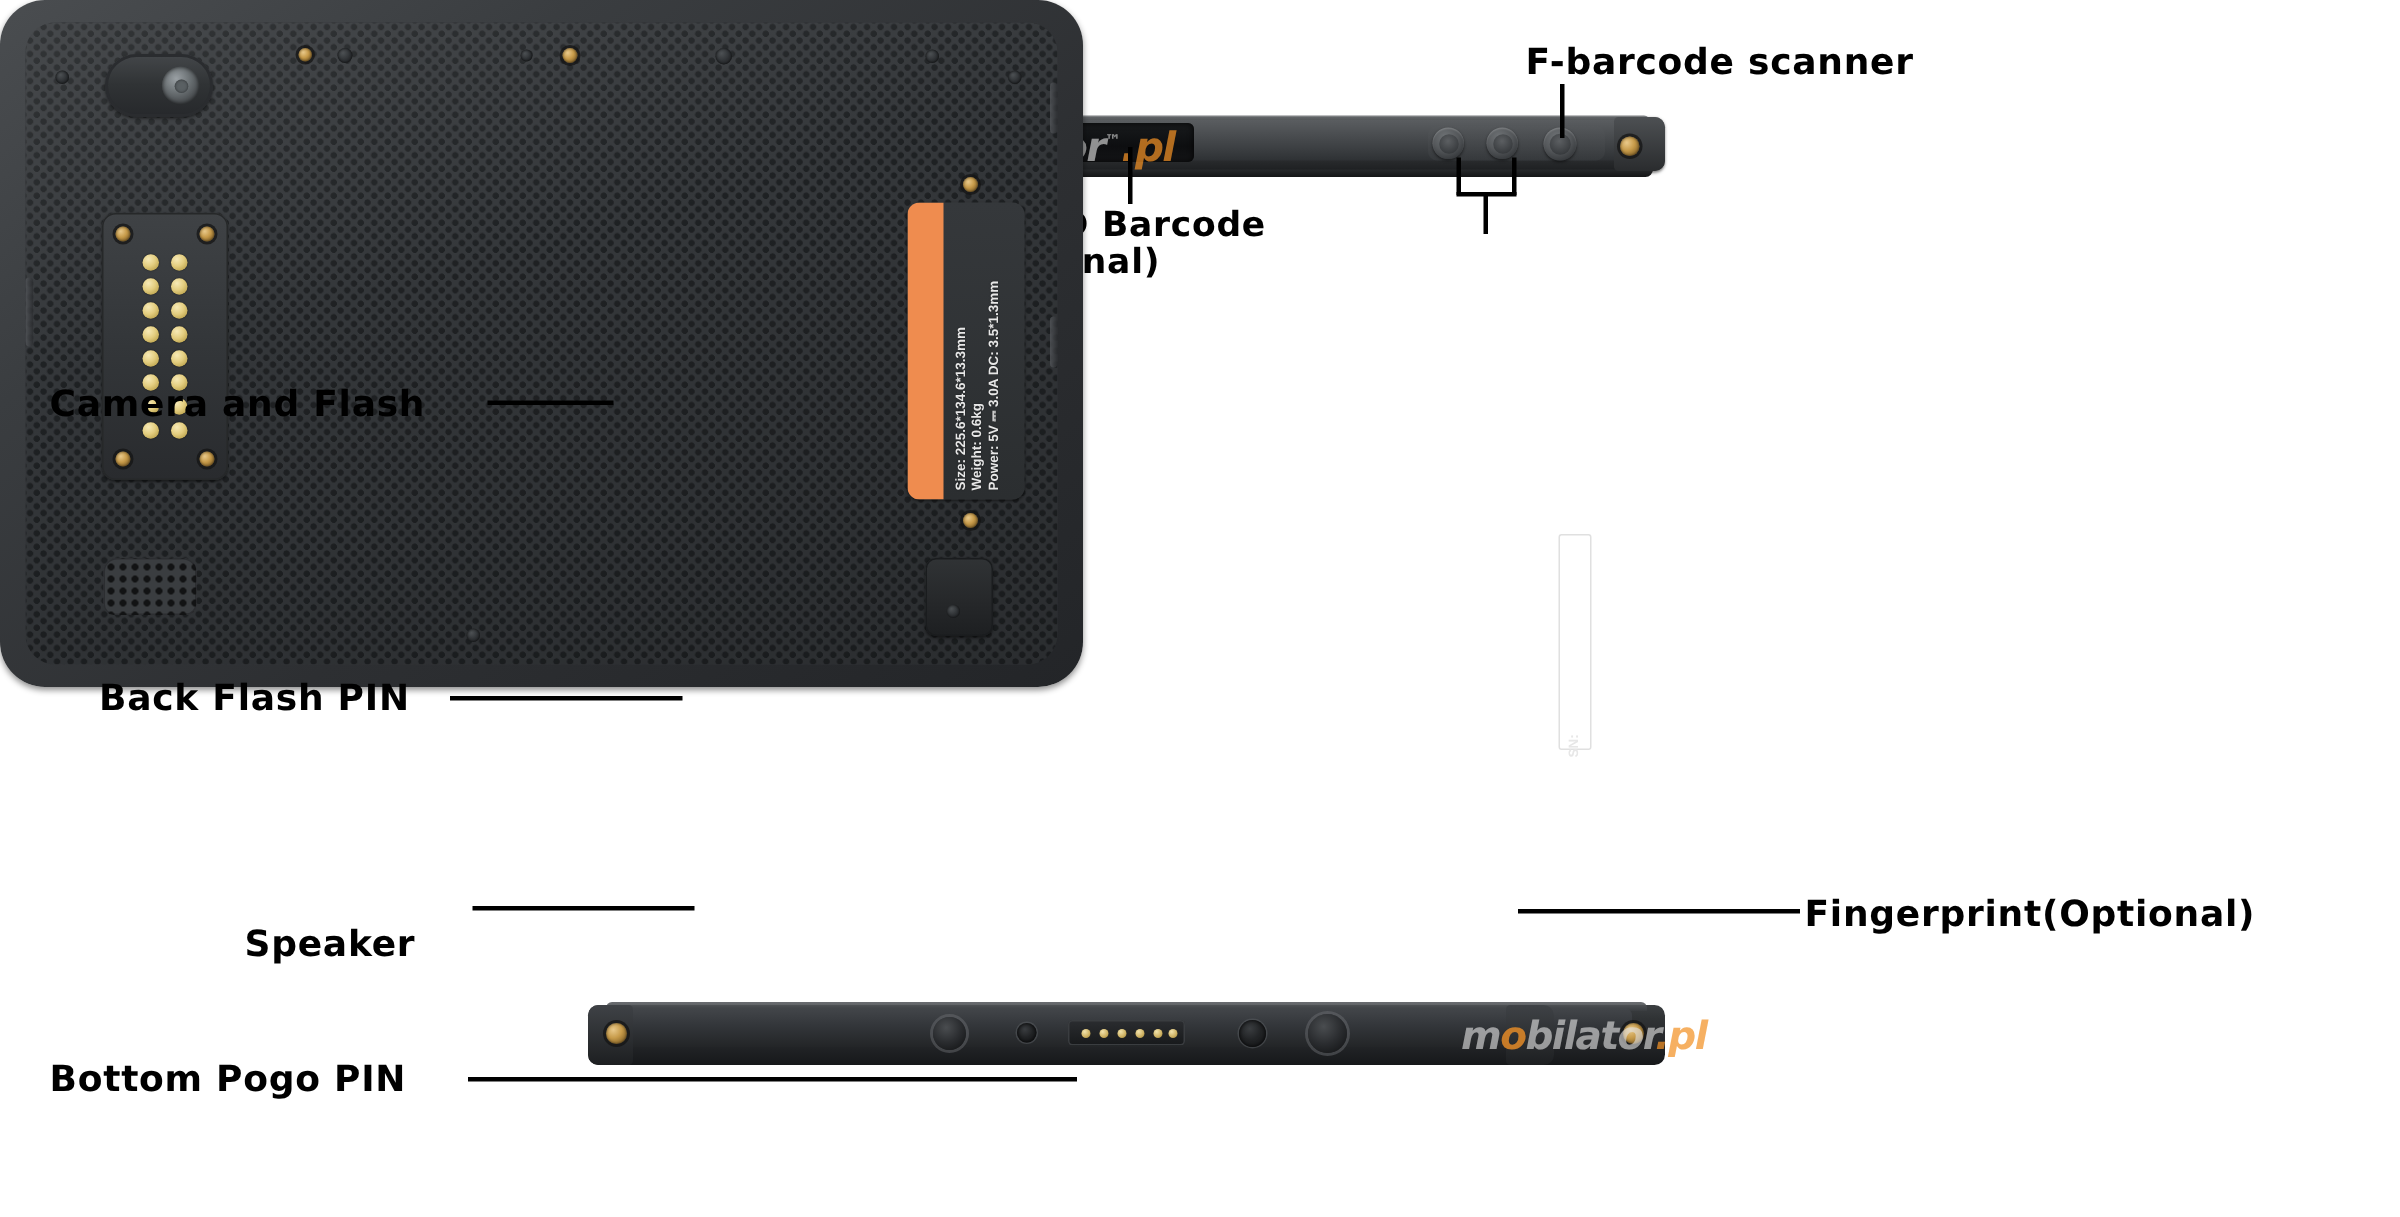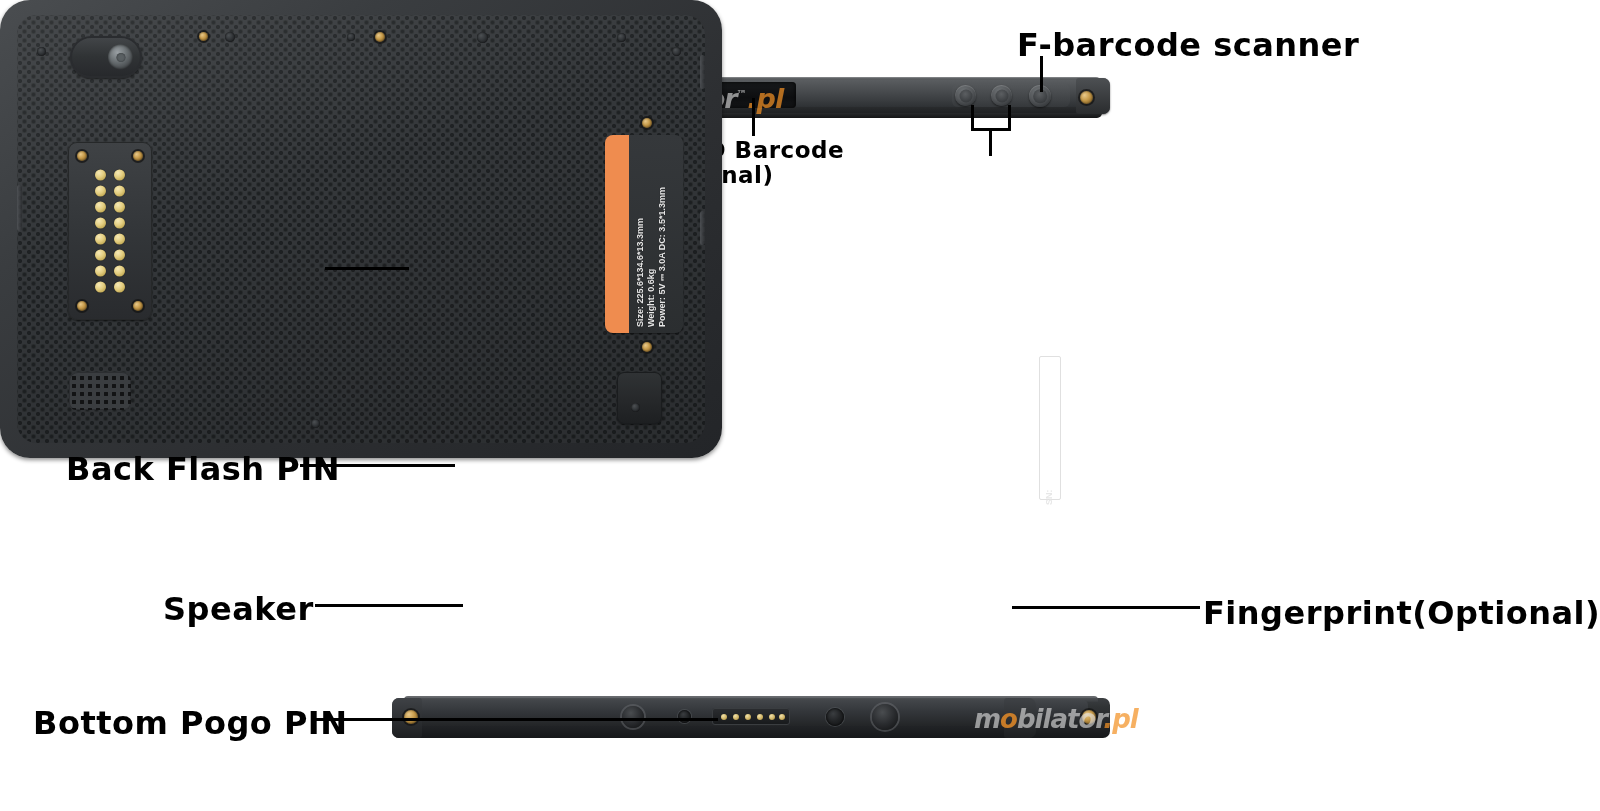--- a/index.html
+++ b/index.html
@@ -5,21 +5,21 @@
   html,body{margin:0;padding:0;background:#ffffff;}
   body{width:1600px;height:811px;position:relative;overflow:hidden;
        font-family:"DejaVu Sans","Liberation Sans",sans-serif;}
 
   .stage{position:absolute;left:0;top:0;width:1600px;height:811px;}
 
   
   .lbl{position:absolute;font-weight:700;color:#000;white-space:pre;
        letter-spacing:0.5px;line-height:1.12;}
   .lbl.sz23{font-size:23px;}
-  .lbl.sz24{font-size:32px;}
+  .lbl.sz24{font-size:24px;}
   .leader{position:absolute;background:#000;}
   .leader.h{height:3px;}
   .leader.v{width:3px;}
 
   
   .edge{position:absolute;}
 
   
   #top-edge-view{left:392px;top:76px;width:718px;height:42px;}
   .te-body{position:absolute;left:0;top:2px;width:718px;height:36px;
@@ -120,21 +120,21 @@
 
   
   .wm{position:absolute;font-weight:700;font-style:italic;letter-spacing:-1px;
       font-family:"DejaVu Sans","Liberation Sans",sans-serif;user-select:none;}
   .wm .w1{color:rgba(226,226,226,.62);}
   .wm .wo{color:rgba(243,146,38,.78);}
   .wm .wpl{color:rgba(243,146,38,.72);}
   .wm .wtm{font-size:.40em;vertical-align:super;font-style:normal;color:rgba(226,226,226,.6);letter-spacing:0;}
 
   
-  #bottom-edge-view{left:392px;top:692px;width:644px;height:54px;}
+  #bottom-edge-view{left:392px;top:664px;width:644px;height:54px;}
   .be-body{position:absolute;left:0;top:6px;width:718px;height:40px;border-radius:7px;
       background:linear-gradient(180deg,#3c3f42 0%,#303335 22%,#25272a 60%,#16181a 100%);}
   .be-face{position:absolute;left:20px;top:8px;width:676px;height:26px;border-radius:5px;
       background:linear-gradient(180deg,#43464a 0%,#33363a 45%,#232527 100%);}
   .be-toplip{position:absolute;left:12px;top:4px;width:694px;height:6px;border-radius:4px 4px 0 0;
       background:linear-gradient(180deg,#5a5d61,#3a3d40);opacity:.9;}
   .be-capL{position:absolute;left:0;top:6px;width:30px;height:40px;border-radius:7px 3px 3px 7px;
       background:linear-gradient(180deg,#3f4246,#1d1f21);}
   .be-capR{position:absolute;right:0;top:6px;width:32px;height:40px;border-radius:3px 7px 7px 3px;
       background:linear-gradient(180deg,#3f4246,#1d1f21);}
@@ -284,26 +284,27 @@
       <div class="bk-grip" style="left:0px;top:170px;width:5px;height:46px;"></div>
       <div class="bk-grip" style="right:0px;top:40px;width:5px;height:34px;"></div>
       <div class="bk-grip" style="right:0px;top:196px;width:5px;height:34px;"></div>
 
     </div>
   </div>
 
   <div class="np-box" style="left:1039px;top:356px;width:20px;height:142px;"></div>
   <div class="np-sn" style="left:1044px;top:505px;transform:rotate(-90deg);transform-origin:left top;">SN:</div>
 
+  <div class="lbl sz24" style="left:33px;top:256px;">Camera and Flash</div>
   <div class="leader h" style="left:325px;top:267px;width:84px;"></div>
 
   <div class="lbl sz24" style="left:66px;top:452px;">Back Flash PIN</div>
   <div class="leader h" style="left:300px;top:464px;width:155px;"></div>
 
-  <div class="lbl sz24" style="left:163px;top:592px;">Speaker</div>
+  <div class="lbl sz24" style="left:163px;top:616px;">Speaker</div>
   <div class="leader h" style="left:315px;top:604px;width:148px;"></div>
 
   <div class="lbl sz24" style="left:1203px;top:596px;">Fingerprint(Optional)</div>
   <div class="leader h" style="left:1012px;top:606px;width:188px;"></div>
 
   <div class="edge" id="bottom-edge-view">
     <div class="be-body"></div>
     <div class="be-toplip"></div>
     <div class="be-face"></div>
     <div class="be-capL"></div>

